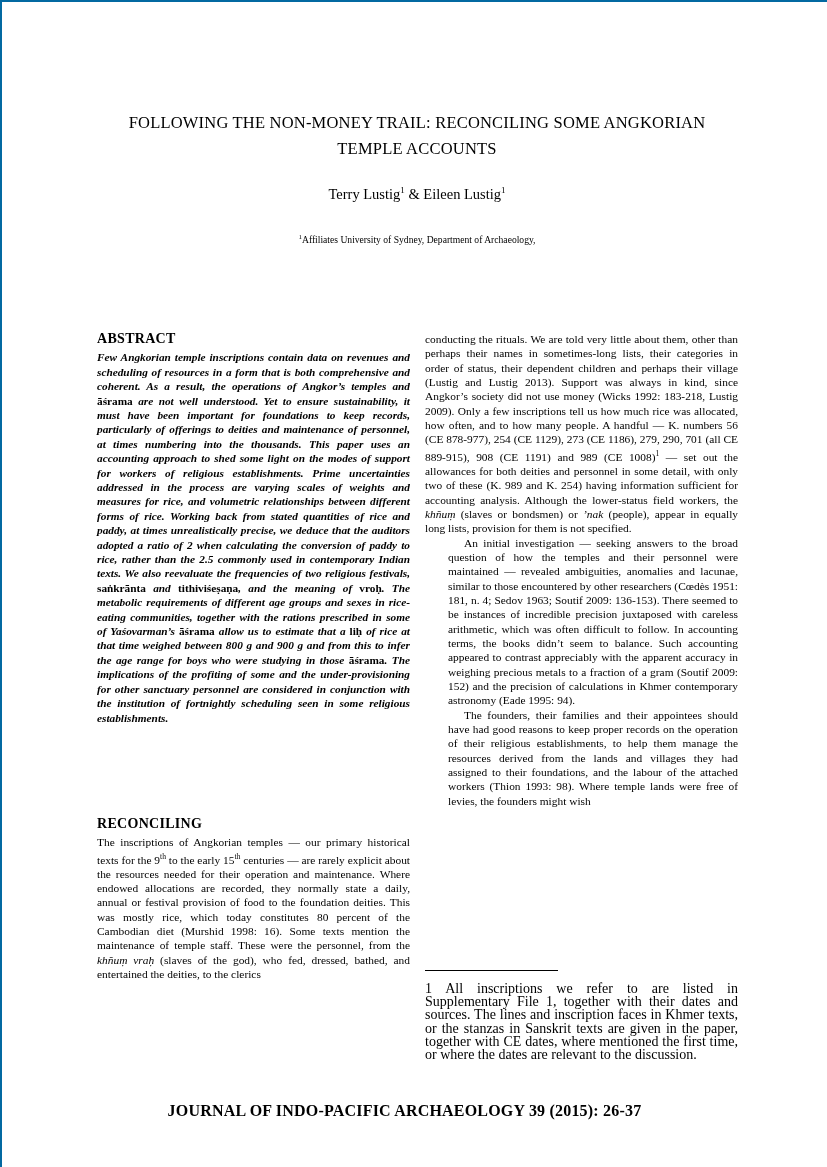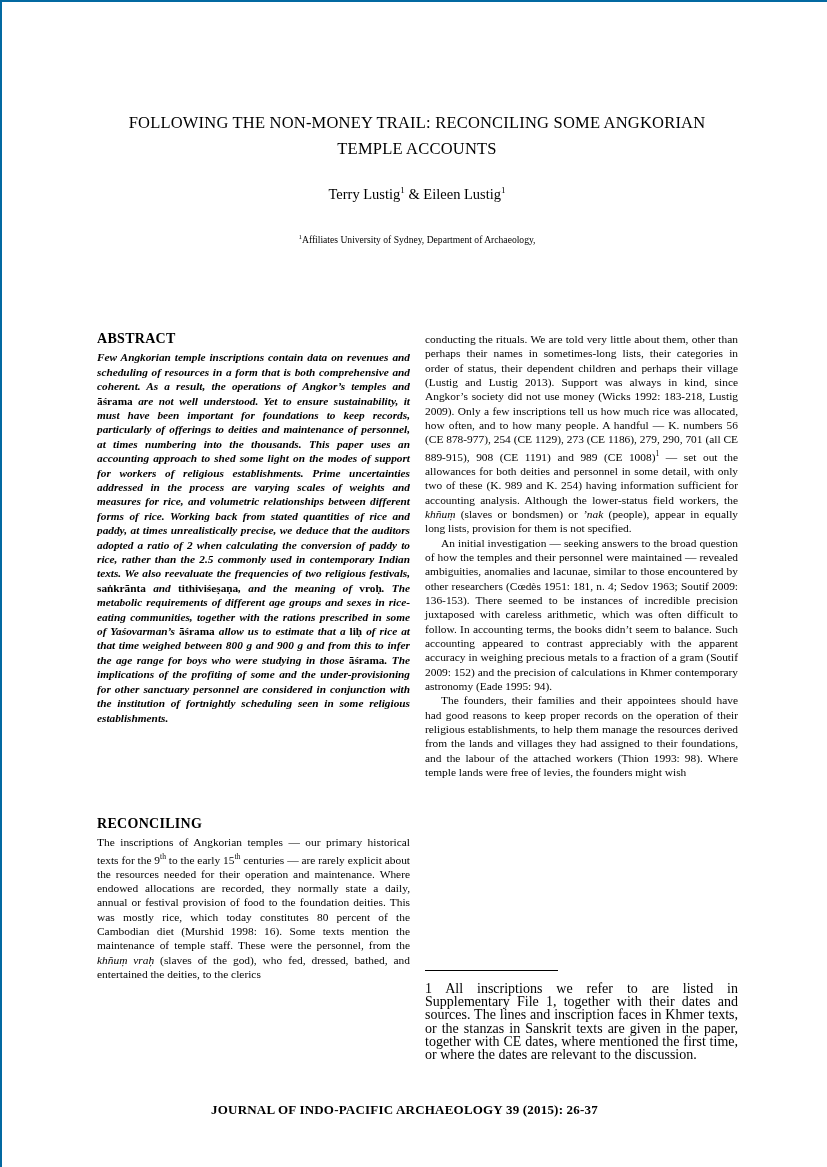--- a/index.html
+++ b/index.html
@@ -77,21 +77,21 @@
   .sec-head {
     font-weight: bold;
     font-size: 14px;
     letter-spacing: 0.3px;
     margin: 0 0 4px 0;
   }
   p.body-p {
     margin: 0;
     text-indent: 0;
   }
-  p.body-p + p.body-p { text-indent: 16px; }
+  p.body-p + p.body-p { text-indent: 16px; margin-left: 23px; }
   p.abstract-p {
     margin: 0;
     font-weight: bold;
     font-style: italic;
     font-size: 11.3px;
     line-height: 14.4px;
     text-align: justify;
   }
   .gap-intro { height: 92px; }
 
@@ -119,21 +119,21 @@
     margin: 0;
   }
 
   
   .page-footer {
     position: absolute;
     left: 0;
     top: 1100px;
     width: 805px;
     text-align: center;
-    font-size: 13px;
+    font-size: 16px;
     font-weight: bold;
     letter-spacing: 0.2px;
   }
 </style>
 </head>
 <body>
 
 <div id="page">
   <div class="sheet">
 

